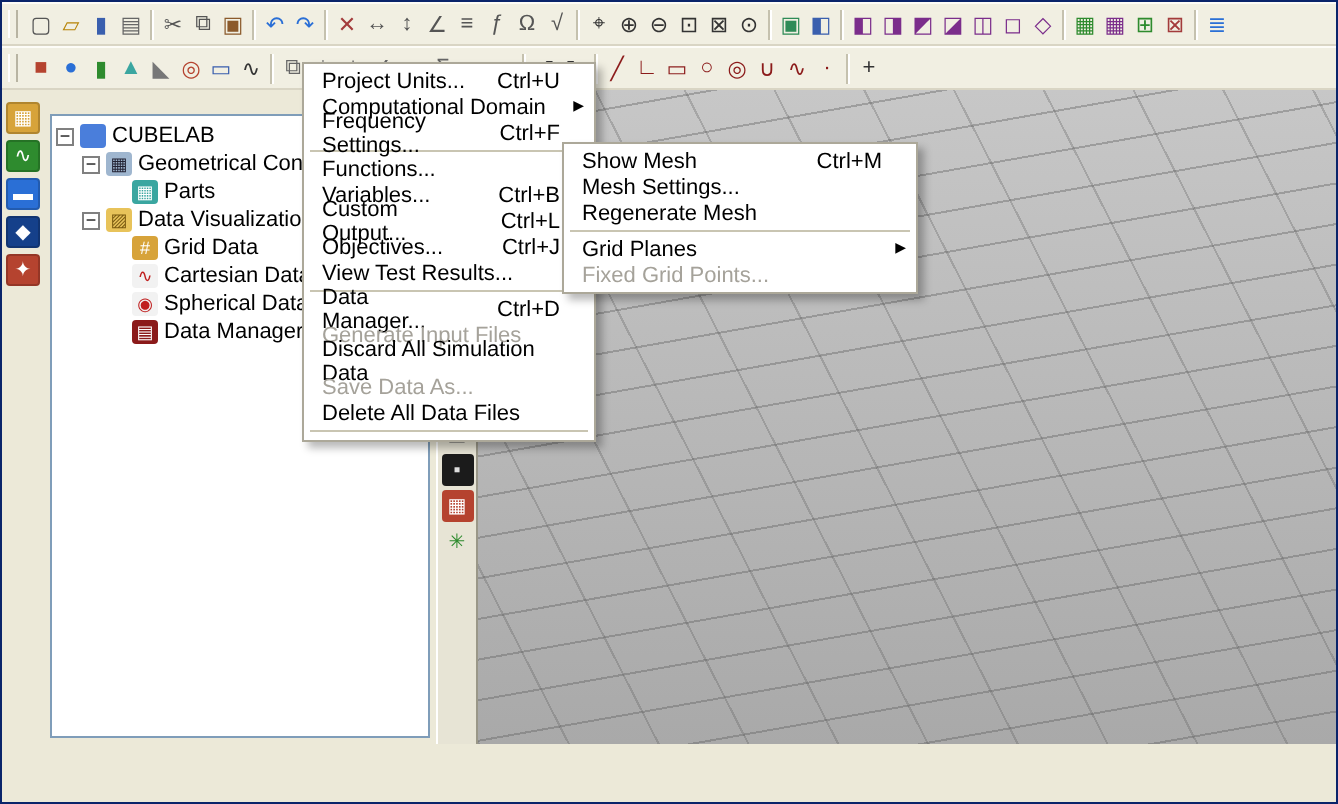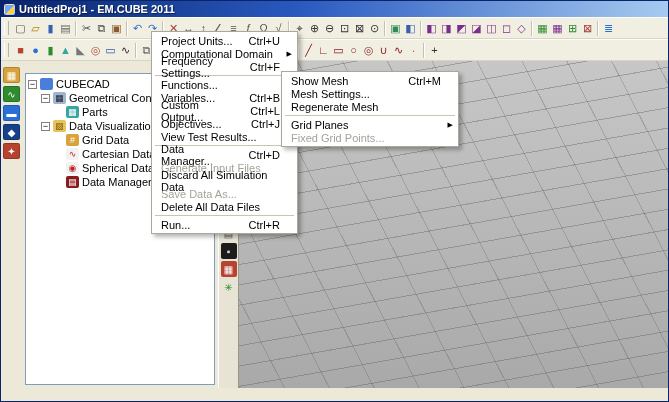--- a/index.html
+++ b/index.html
@@ -61,24 +61,20 @@
   .mi-arrow{position:absolute;right:4px;top:3px;font-size:7px;line-height:7px;}
   .mi.hl{background:#316ac5;color:#fff;}
   .mi.dis{color:#a5a29a;}
   .msep{height:1px;background:#c9c5b2;margin:2px 2px;}
 </style>
 </head>
 <body>
 
 <div class="app">
 
-  <div class="titlebar">
-    <span class="app-ico"></span>
-    <span class="title-text">UntitledProj1 - EM.CUBE 2011</span>
-  </div>
 
 
   <div class="toolbar" id="toolbar1">
       <span class="tb-ic" style="color: rgb(85, 85, 85);">▢</span>
       <span class="tb-ic" style="color: rgb(184, 134, 11);">▱</span>
       <span class="tb-ic" style="color: rgb(58, 95, 174);">▮</span>
       <span class="tb-ic" style="color: rgb(102, 102, 102);">▤</span>
       <span class="tb-sep"></span>
       <span class="tb-ic" style="color: rgb(85, 85, 85);">✂</span>
       <span class="tb-ic" style="color: rgb(85, 85, 85);">⧉</span>
@@ -161,21 +157,21 @@
         <span class="mod-ic" style="color: rgb(255, 255, 255); background: rgb(46, 139, 46);">∿</span>
         <span class="mod-ic" style="color: rgb(255, 255, 255); background: rgb(42, 111, 214);">▬</span>
         <span class="mod-ic" style="color: rgb(255, 255, 255); background: rgb(21, 64, 138);">◆</span>
         <span class="mod-ic" style="color: rgb(255, 255, 255); background: rgb(181, 67, 47);">✦</span>
       </div>
     <div class="treewrap">
       <div class="treepanel" id="treepanel">
           <div class="trow" style="padding-left: 2px;">
             <span class="texp">−</span>
             <span class="tico" style="background: rgb(74, 126, 219); color: rgb(255, 255, 255);"></span>
-            <span class="tlabel">CUBECAD</span>
+            <span class="tlabel">CUBELAB</span>
           </div>
           <div class="trow" style="padding-left: 15px;">
             <span class="texp">−</span>
             <span class="tico" style="background: rgb(159, 182, 207); color: rgb(34, 34, 51);">▦</span>
             <span class="tlabel">Geometrical Const</span>
           </div>
           <div class="trow" style="padding-left: 28px;">
             <span class="tspacer"></span>
             <span class="tico" style="background: rgb(58, 166, 160); color: rgb(255, 255, 255);">▦</span>
             <span class="tlabel">Parts</span>
@@ -268,24 +264,20 @@
       <div class="mi">
         <span class="mi-label">Discard All Simulation Data</span>
       </div>
       <div class="mi dis">
         <span class="mi-label">Save Data As...</span>
       </div>
       <div class="mi">
         <span class="mi-label">Delete All Data Files</span>
       </div>
       <div class="msep"></div>
-      <div class="mi">
-        <span class="mi-label">Run...</span>
-        <span class="mi-short">Ctrl+R</span>
-      </div>
     </div>
   <div class="menu submenu" id="discMenu">
       <div class="mi">
         <span class="mi-label">Show Mesh</span>
         <span class="mi-short">Ctrl+M</span>
       </div>
       <div class="mi">
         <span class="mi-label">Mesh Settings...</span>
       </div>
       <div class="mi">

